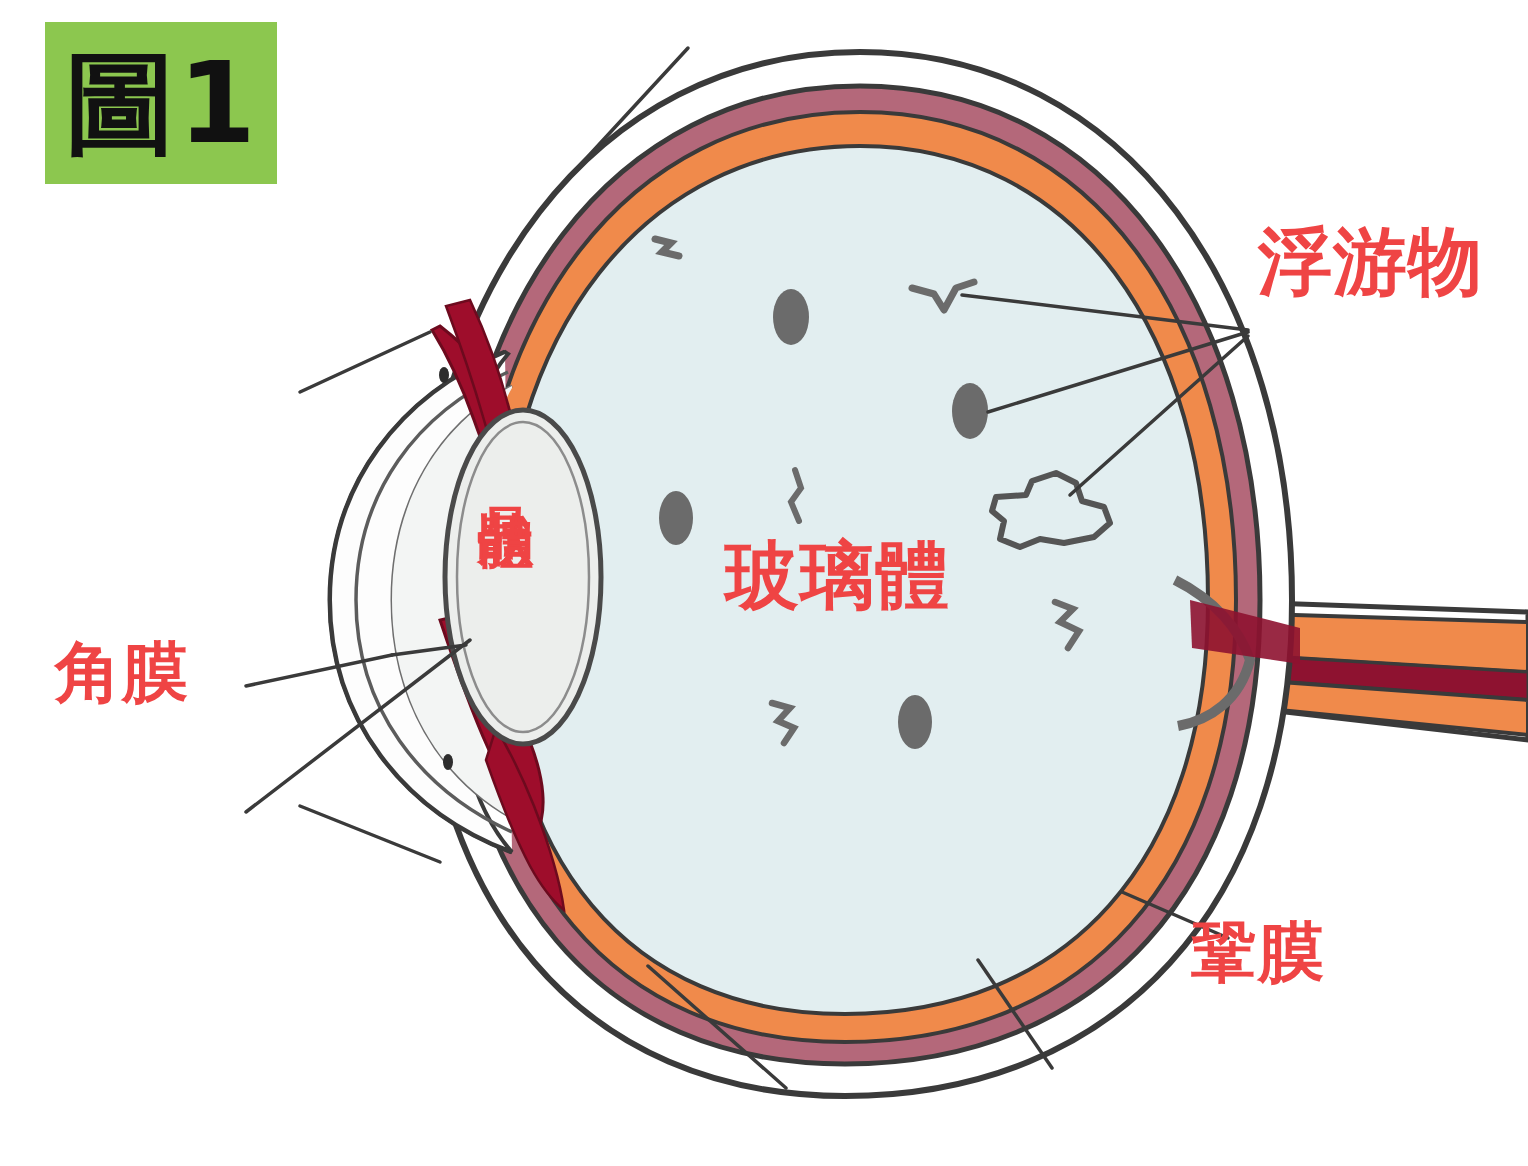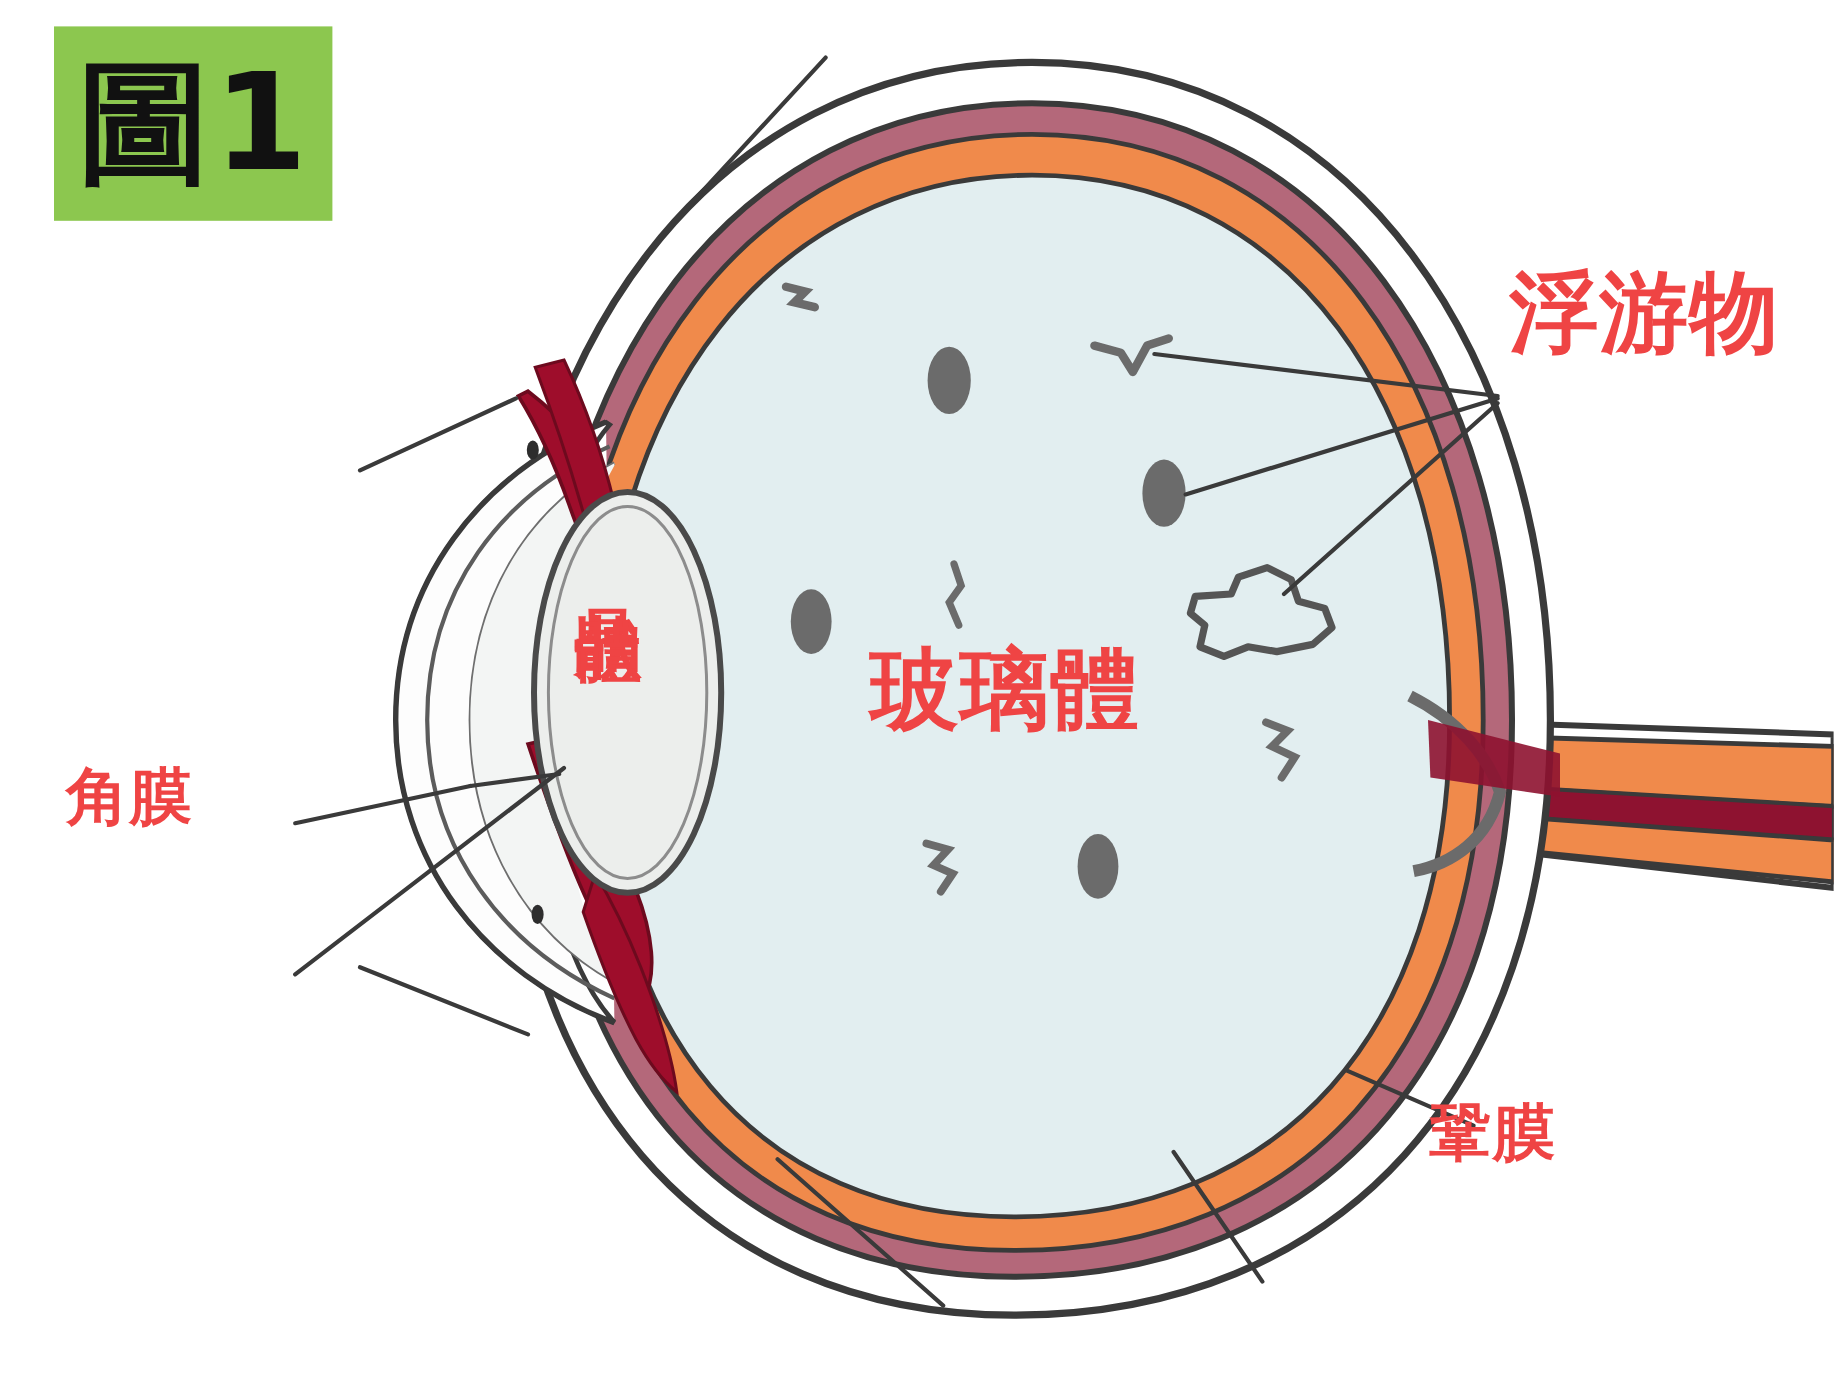--- a/index.html
+++ b/index.html
@@ -57,21 +57,21 @@
   
   .label {
     position: absolute;
     font-family: "DejaVu Sans", "Liberation Sans", sans-serif;
     font-weight: 700;
     color: #ef4444;
     white-space: nowrap;
     line-height: 1.06;
   }
   .label-lg { font-size: 74px; letter-spacing: 1px; }
-  .label-md { font-size: 52px; letter-spacing: 1px; }
+  .label-md { font-size: 66px; letter-spacing: 1px; }
   .label-vert {
     font-size: 56px;
     writing-mode: vertical-rl;
     text-orientation: upright;
     letter-spacing: 4px;
     line-height: 1;
   }
 
   #label-floaters   { left: 1258px; top: 222px; }
   #label-vitreous   { left: 713px;  top: 536px; margin-left: 12px; }

